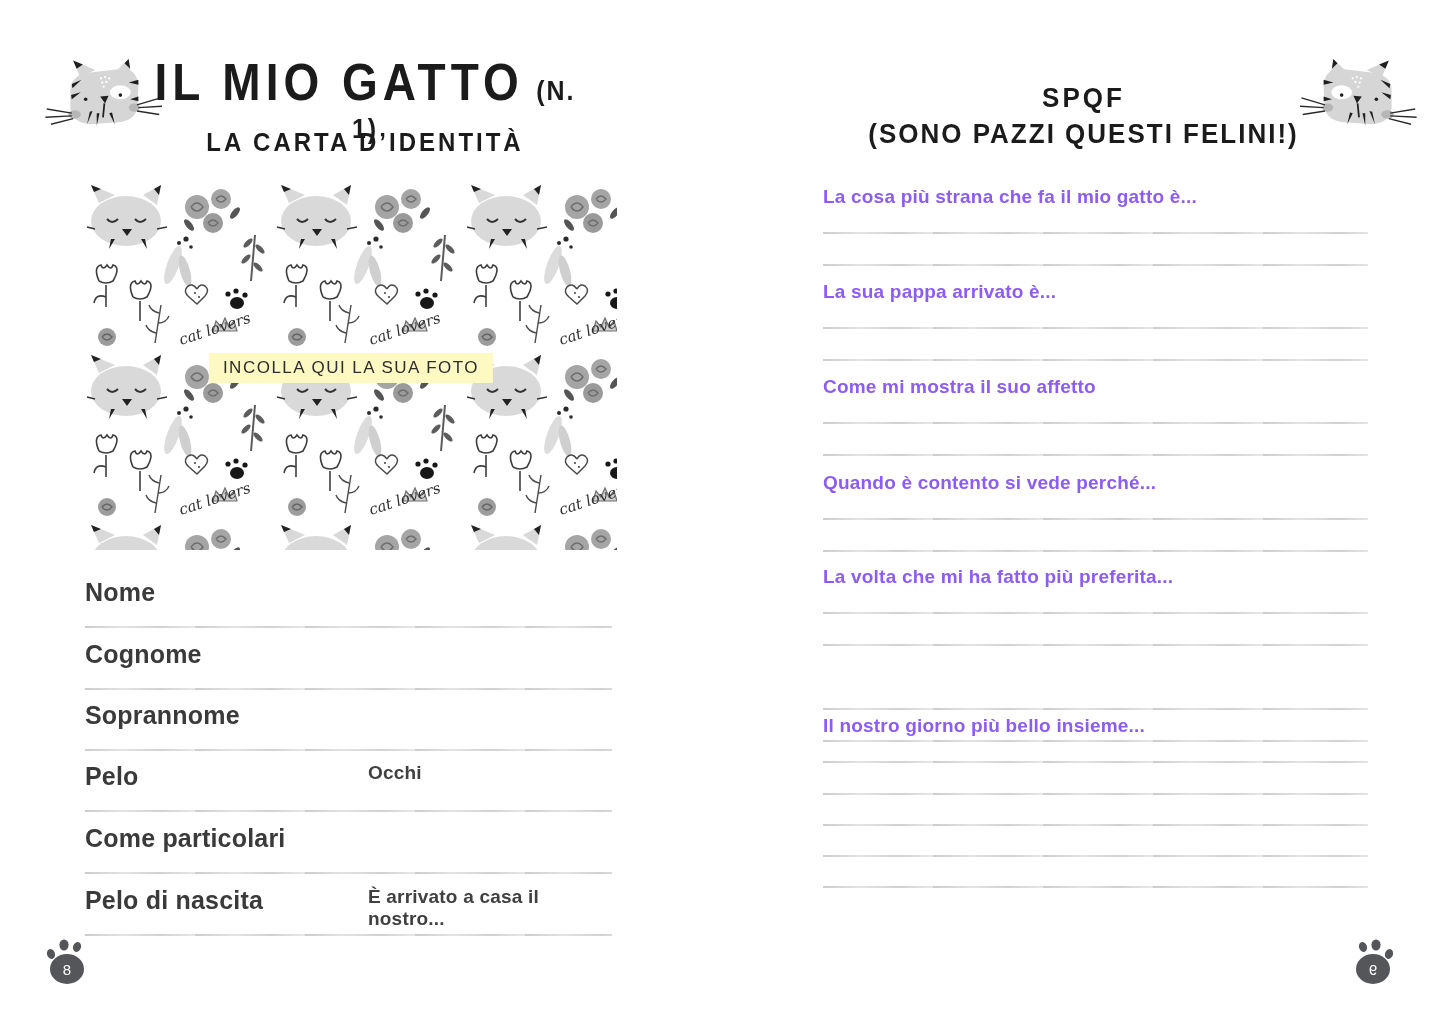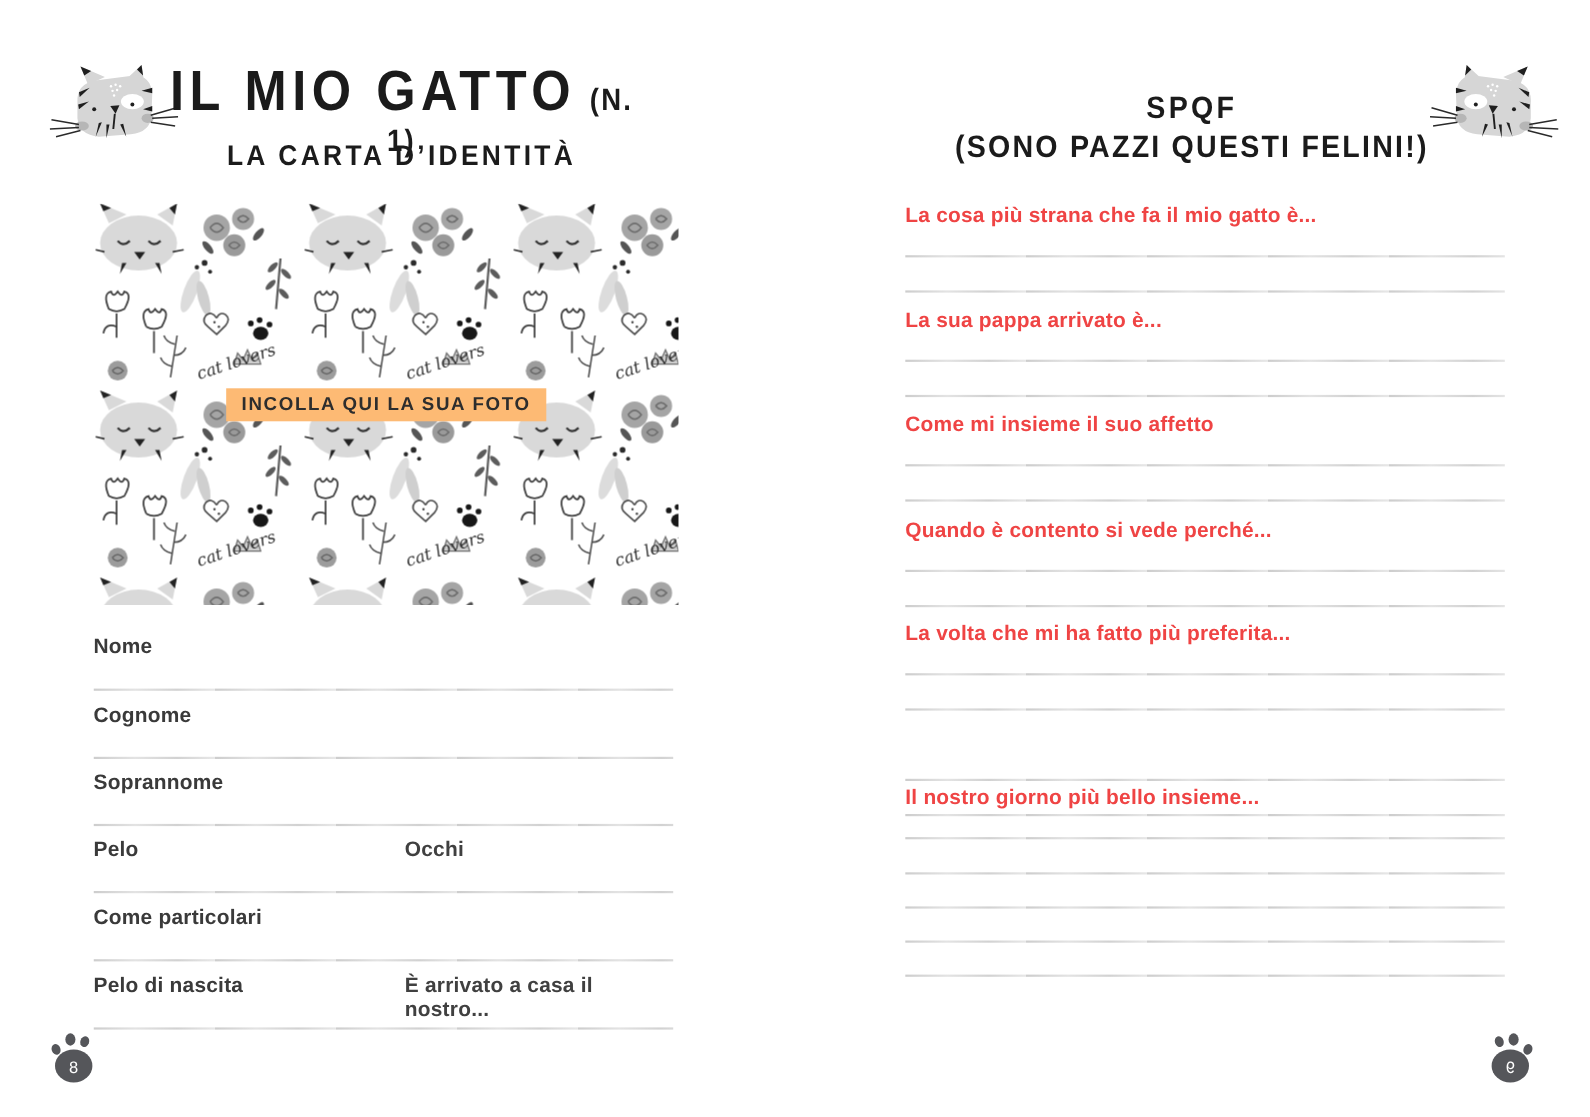--- a/index.html
+++ b/index.html
@@ -26,37 +26,37 @@
   
   .corner-cat{position:absolute;width:118px;height:86px;}
   #cat-icon-left{left:44px;top:50px;}
   #cat-icon-right{left:578px;top:50px;transform:scaleX(-1);}
 
   
   #photo-box{position:absolute;left:85px;top:185px;width:532px;height:365px;}
   #photo-box svg.pat{position:absolute;inset:0;}
   #photo-box-label{
     position:absolute;left:50%;top:168px;transform:translateX(-50%);
-    background:#fdba74;padding:5px 14px;white-space:nowrap;
-    font-size:17px;font-weight:700;letter-spacing:1.5px;color:#2d2d2d;
+    background:#fef9c3;padding:5px 14px;white-space:nowrap;
+    font-size:17px;font-weight:400;letter-spacing:1.5px;color:#2d2d2d;
   }
 
   
   .rule{position:absolute;height:2px;opacity:.72;
     background:repeating-linear-gradient(90deg,#b9b9b9 0px,#d8d8d8 38px,#c0c0c0 76px,#dedede 110px);}
 
   
   .field{position:absolute;left:85px;width:527px;height:60px;}
-  .field .flabel{position:absolute;left:0;top:0;font-size:19px;font-weight:700;color:#3a3a3a;letter-spacing:.2px;}
+  .field .flabel{position:absolute;left:0;top:0;font-size:25px;font-weight:700;color:#3a3a3a;letter-spacing:.2px;}
   .field .flabel2{position:absolute;left:283px;top:0;font-size:19px;font-weight:700;color:#404040;letter-spacing:.2px;}
   .field .rule{left:0;width:527px;top:48px;}
 
   
   .prompt{position:absolute;left:101px;width:545px;}
-  .prompt .plabel{position:absolute;left:0;top:0;font-size:19px;font-weight:700;color:#ef4444;letter-spacing:.2px;}
+  .prompt .plabel{position:absolute;left:0;top:0;font-size:19px;font-weight:700;color:#8b5cf6;letter-spacing:.2px;}
   .prompt .rule{left:0;width:545px;}
   .prompt .l1{top:46px}.prompt .l2{top:78px}
   .prompt .l3{top:109px}.prompt .l4{top:140px}.prompt .l5{top:171px}
 
   
   .paw-badge{position:absolute;width:64px;height:64px;}
   #paw-left{left:36px;top:928px;}
   #paw-right{left:618px;top:928px;transform:scaleX(-1);}
   .paw-badge text{transform:none;}
 </style>
@@ -288,21 +288,21 @@
     <span class="plabel">La cosa più strana che fa il mio gatto è...</span>
     <div class="rule l1"></div>
     <div class="rule l2"></div>
   </div>
   <div class="prompt" style="top:281px;height:96px">
     <span class="plabel">La sua pappa arrivato è...</span>
     <div class="rule l1"></div>
     <div class="rule l2"></div>
   </div>
   <div class="prompt" style="top:376px;height:96px">
-    <span class="plabel">Come mi insieme il suo affetto</span>
+    <span class="plabel">Come mi mostra il suo affetto</span>
     <div class="rule l1"></div>
     <div class="rule l2"></div>
   </div>
   <div class="prompt" style="top:472px;height:96px">
     <span class="plabel">Quando è contento si vede perché...</span>
     <div class="rule l1"></div>
     <div class="rule l2"></div>
   </div>
   <div class="prompt" style="top:566px;height:96px">
     <span class="plabel">La volta che mi ha fatto più preferita...</span>

